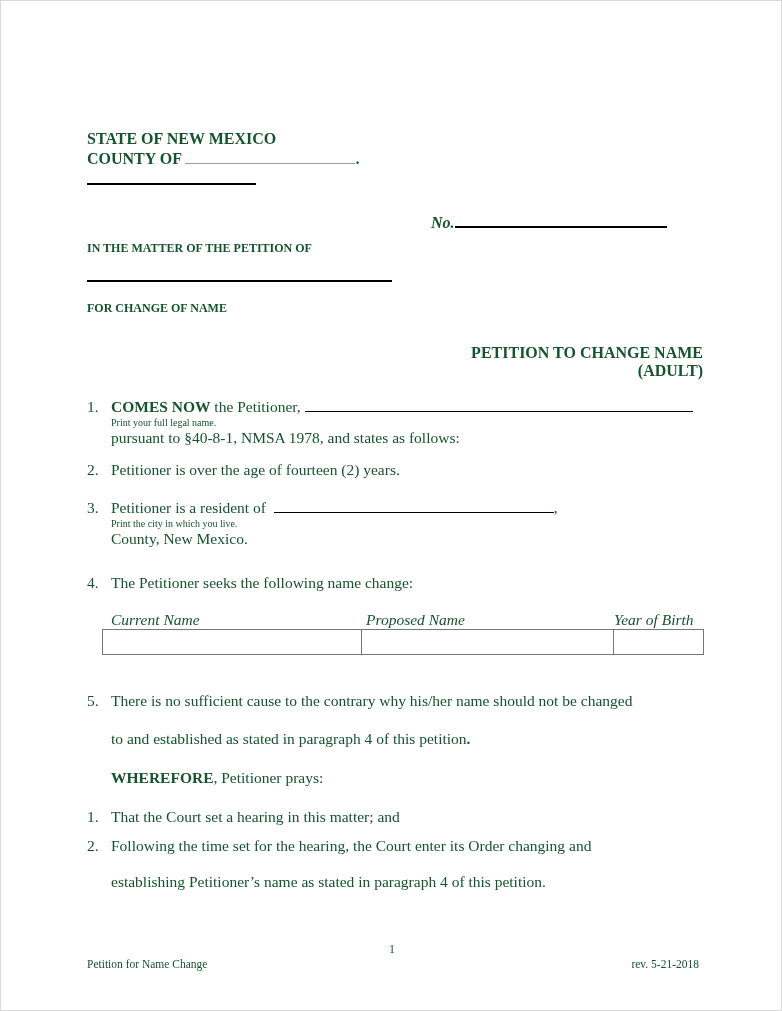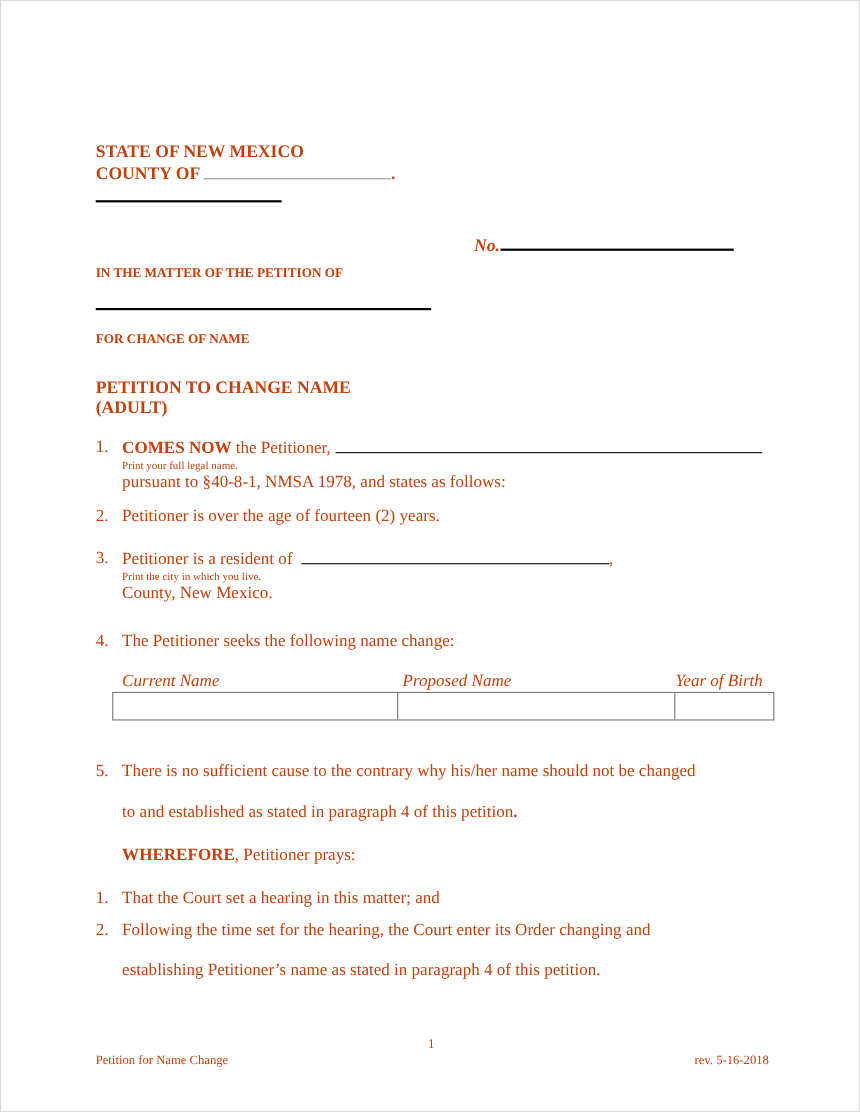--- a/index.html
+++ b/index.html
@@ -4,21 +4,21 @@
 <style>
   html,body { margin:0; padding:0; background:#ffffff; }
   .page {
     position:relative;
     width:782px; height:1011px;
     box-sizing:border-box;
     background:#ffffff;
     border:1px solid #d9d9d9;
     font-family:"Liberation Serif","DejaVu Serif",serif;
     font-size:15.5px;
-    color:#c2410c;
+    color:#14532d;
     overflow:hidden;
   }
   .abs { position:absolute; }
   .b { font-weight:bold; }
   .line { line-height:18px; }
 
   
   .blank {
     display:inline-block;
     vertical-align:baseline;
@@ -29,21 +29,21 @@
   }
   .blank.thin { border-bottom-width:1.5px; }
   .blank.hairline { border-bottom:1px solid #9a9a9a; }
 
   .court-header { left:86px; top:129px; line-height:21px; font-weight:bold; font-size:16px; }
   .case-no { left:430px; top:212px; font-size:16px;font-style:italic; }
   .caption { left:86px; top:238px; font-size:12px; }
   .caption-blank { display:block; width:305px; height:11px; border-bottom:2px solid #000; }
   .caption-line2 { margin-top:17px; }
 
-  .doc-title { left:86px; top:343px; width:616px; text-align:left; font-weight:bold; font-size:16px; line-height:18px; }
+  .doc-title { left:86px; top:343px; width:616px; text-align:right; font-weight:bold; font-size:16px; line-height:18px; }
 
   .num-item { left:86px; width:616px; }
   .num-item .num { position:absolute; left:0; top:0; }
   .num-item .item-body { margin-left:24px; }
   .small-note { font-size:10px; line-height:13px; }
 
   .tbl-header {
     left:101px; top:610px; width:602px;
     display:grid; grid-template-columns:259px 252px 91px;
     font-style:italic; line-height:17px;
@@ -170,16 +170,16 @@
     <span class="num">2.</span>
     <div class="item-body">
       <div class="line">Following the time set for the hearing, the Court enter its Order changing and</div>
       <div class="line gap18">establishing Petitioner’s name as stated in paragraph 4 of this petition.</div>
     </div>
   </div>
 
   <div class="abs footer-pageno">1</div>
   <div class="abs footer-row">
     <span>Petition for Name Change</span>
-    <span>rev. 5-16-2018</span>
+    <span>rev. 5-21-2018</span>
   </div>
 
 </div>
 
 </body></html>

